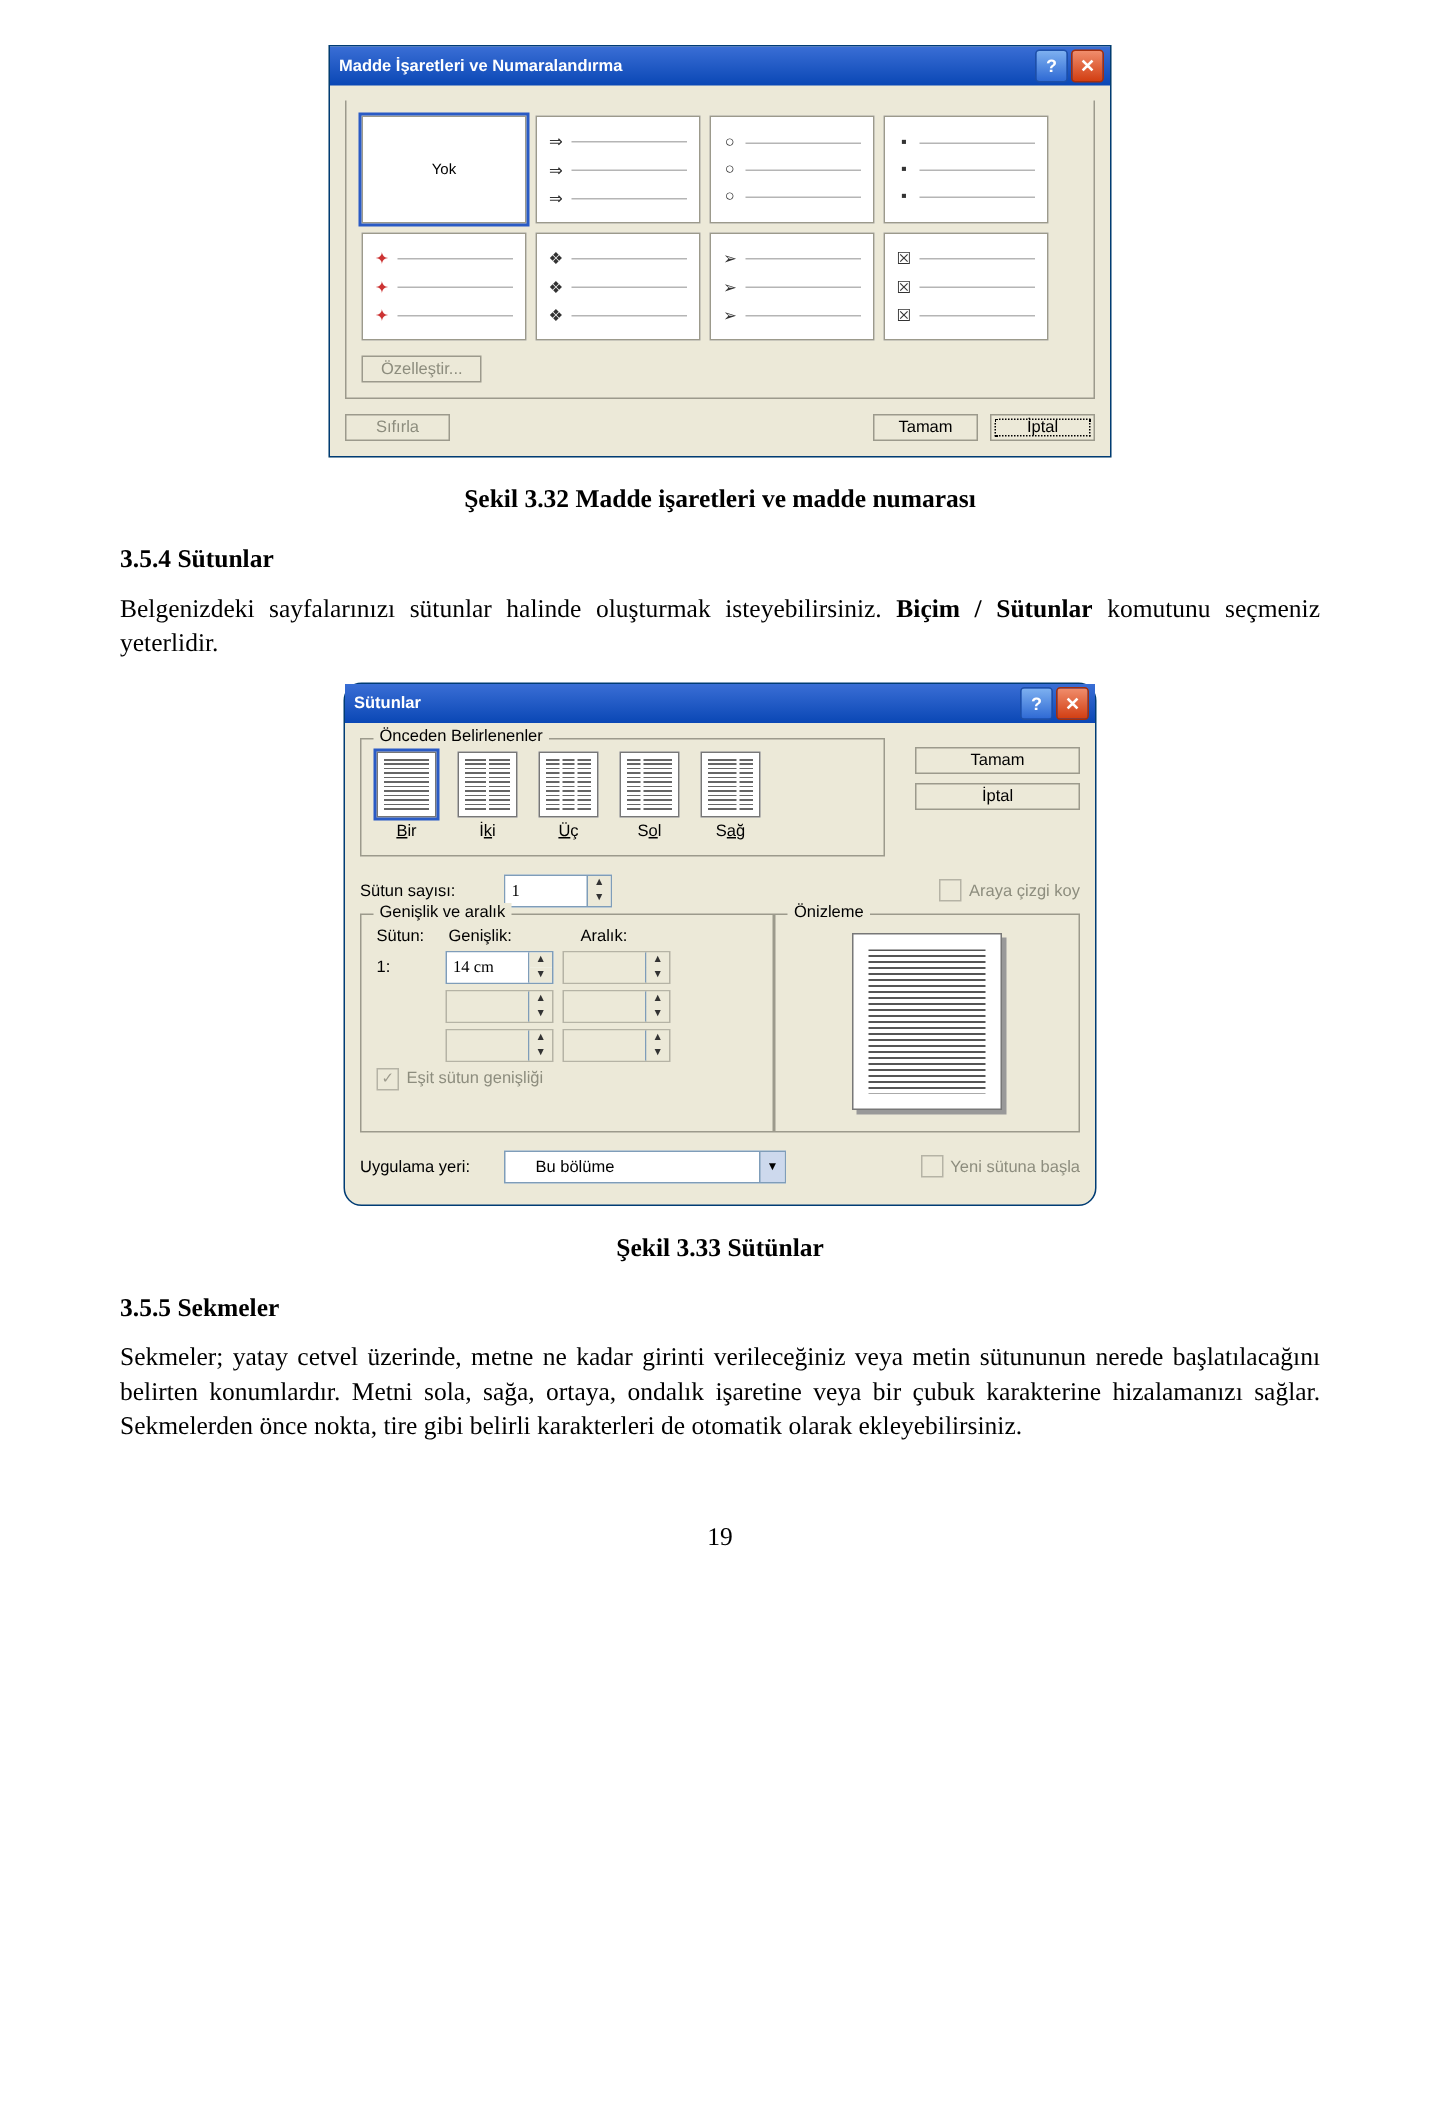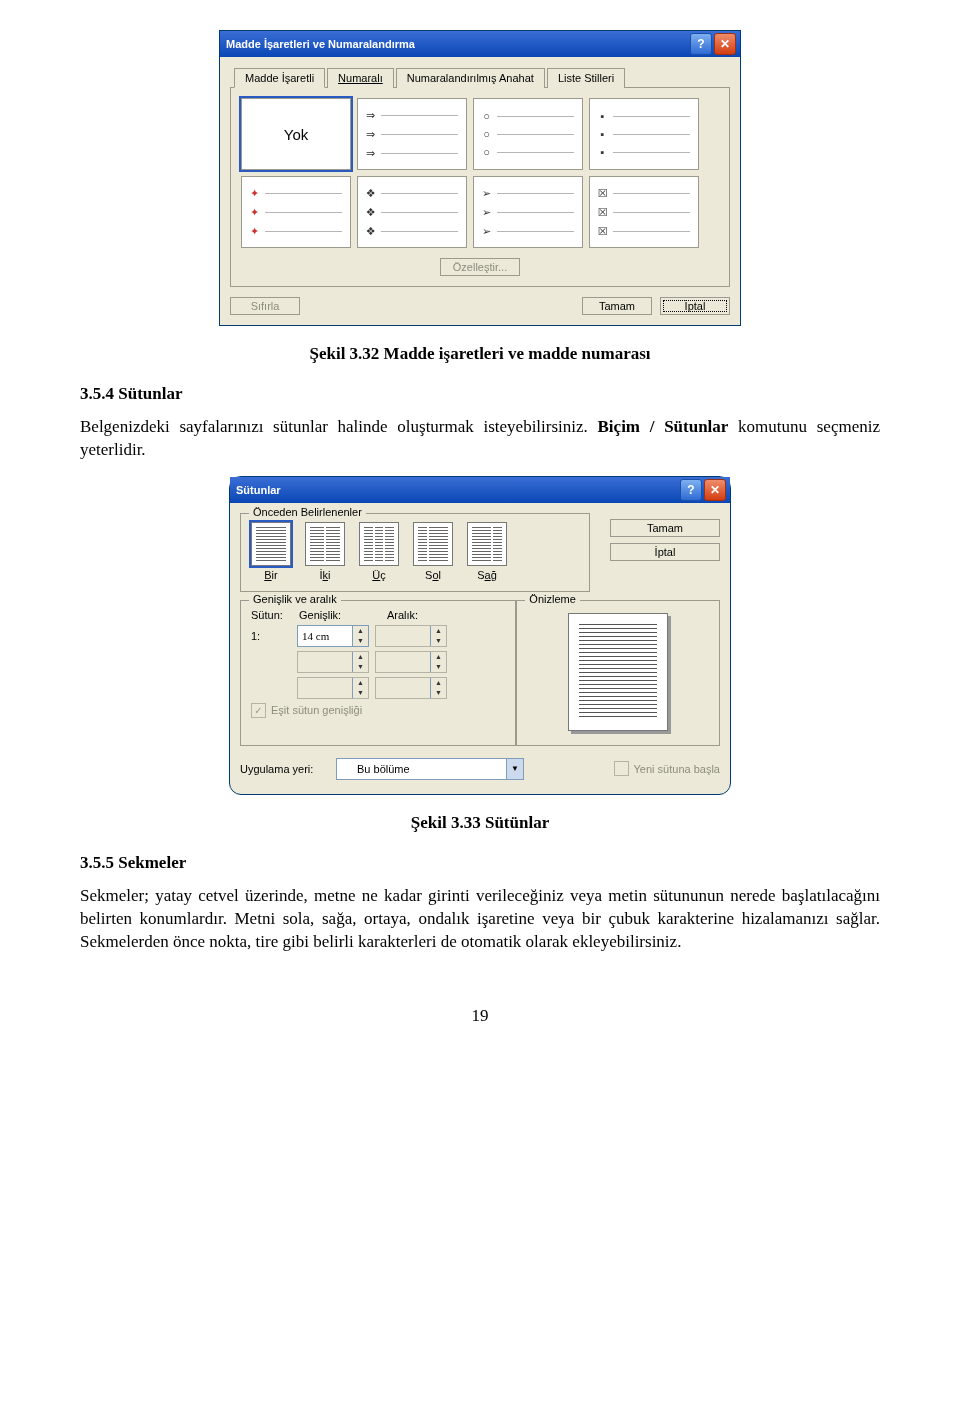--- a/index.html
+++ b/index.html
@@ -66,34 +66,34 @@
   .bullet-grid { display: grid; grid-template-columns: repeat(4, 110px); gap: 6px; }
   .bullet-cell {
     height: 70px; background: #fff; border: 1px solid #9c9a8c;
     display: flex; flex-direction: column; justify-content: center; align-items: center;
     gap: 6px;
   }
   .bullet-cell.selected { outline: 2px solid #2a5bc5; }
   .bullet-row { display: flex; align-items: center; gap: 5px; width: 86%; }
   .bline { height: 1px; background: #b5b5b5; flex: 1; }
   .bmark { width: 10px; text-align: center; font-size: 11px; color: #333; }
-  .yok { font-size: 15px; color: #000; }
+  .yok { font-size: 10px; color: #000; }
 
   .win-btn {
     background: #ece9d8;
     border: 1px solid #9c9a8c;
     padding: 2px 12px;
     min-width: 70px;
     text-align: center;
     font-family: Tahoma, Arial, sans-serif;
     font-size: 11px;
   }
   .win-btn.disabled { color: #8d8d7e; }
   .btn-row { display: flex; gap: 8px; margin-top: 10px; }
-  .btn-row.right { justify-content: center; }
+  .btn-row.right { justify-content: flex-start; }
   .btn-row.split { justify-content: space-between; }
 
   
   .fieldset {
     border: 1px solid #9c9a8c;
     padding: 8px 10px 10px 10px;
     margin-bottom: 8px;
     position: relative;
   }
   .fieldset-legend {
@@ -148,26 +148,20 @@
 <div class="page">
 
   <div class="centered-img">
     <div class="dlg" style="width:520px;">
       <div class="titlebar">
         <span class="titlebar-text">Madde İşaretleri ve Numaralandırma</span>
         <div class="titlebar-btn btn-help">?</div>
         <div class="titlebar-btn btn-close">✕</div>
       </div>
       <div class="dlg-body">
-        <div class="tabs">
-          <div class="tab active"><span>Madde İşaretli</span></div>
-          <div class="tab"><span class="u">Numaralı</span></div>
-          <div class="tab"><span>Numaralandırılmış Anahat</span></div>
-          <div class="tab"><span>Liste Stilleri</span></div>
-        </div>
         <div class="tab-panel">
           <div class="bullet-grid">
             <div class="bullet-cell selected">
                 <span class="yok">Yok</span>
               </div>
             <div class="bullet-cell">
               <div class="bullet-row">
                   <span class="bmark">⇒</span>
                   <span class="bline"></span>
                 </div>
@@ -335,20 +329,35 @@
                 </div>
               </div>
             </div>
           </div>
           <div style="width:110px; display:flex; flex-direction:column; gap:6px; padding-top:6px;">
             <button class="win-btn" style="width:100%;">Tamam</button>
             <button class="win-btn" style="width:100%;">İptal</button>
           </div>
         </div>
 
+        <div class="form-row">
+          <label>Sütun sayısı:</label>
+          <div class="spinner">
+            <input value="1" style="">
+            <div class="spin-arrows">
+                <span>▲</span>
+                <span>▼</span>
+              </div>
+          </div>
+          <div style="flex:1"></div>
+          <label class="checkbox disabled">
+            <span class="chk-box"></span>
+              <span>Araya çizgi koy</span>
+          </label>
+        </div>
 
         <div class="two-col">
           <div class="fieldset" style="flex:1.4;">
             <span class="fieldset-legend">Genişlik ve aralık</span>
             <div class="gw-head">
               <span>Sütun:</span>
               <span>Genişlik:</span>
               <span>Aralık:</span>
             </div>
             <div class="form-row">

